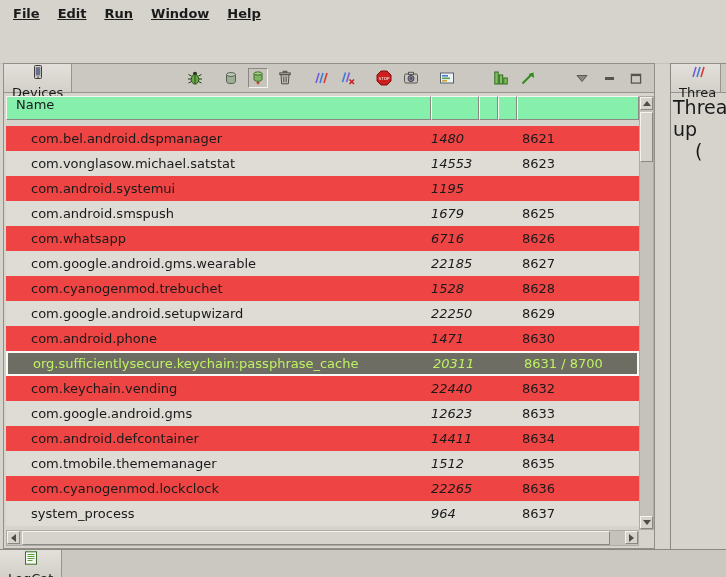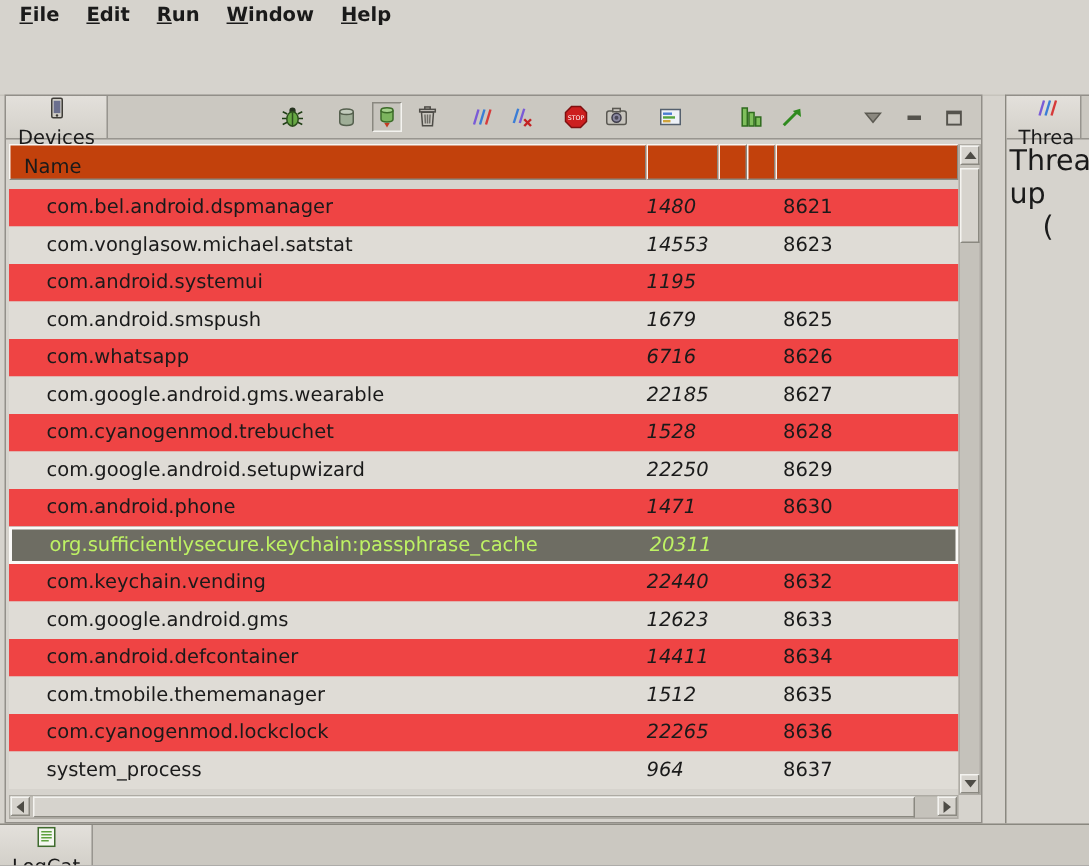--- a/index.html
+++ b/index.html
@@ -3,21 +3,21 @@
 <meta charset="utf-8">
 <style>
   html,body{margin:0;padding:0;background:#888;}
   #window{
     position:relative;width:726px;height:577px;overflow:hidden;
     background:#d6d3cd;
     font-family:"DejaVu Sans","Liberation Sans",sans-serif;
     font-size:13px;color:#1a1a1a;
   }
   
-  .menubar{position:absolute;top:0;left:0;right:0;height:27px;display:flex;align-items:flex-start;padding-left:4px;}
+  .menubar{position:absolute;top:0;left:0;right:0;height:27px;display:flex;align-items:center;padding-left:4px;text-decoration:underline;}
   .menu-item{padding:3px 9px;font-weight:bold;cursor:default;}
   .menu-item u{text-decoration:underline;}
   
   .toolbar-strip{position:absolute;top:27px;left:0;right:0;height:36px;border-bottom:1px solid #c6c3bc;}
   
   .main{position:absolute;top:63px;left:0;right:0;height:486px;}
   .left-panel{position:absolute;left:3px;top:0;width:652px;height:100%;border:1px solid #928f89;background:#d6d3cd;box-sizing:border-box;}
   .right-panel{position:absolute;left:670px;top:0;width:56px;height:100%;border-left:1px solid #8a8880;border-top:1px solid #928f89;background:#d6d3cd;box-sizing:border-box;overflow:hidden;}
   
   .tabbar{position:absolute;top:0;left:0;right:0;height:29px;background:#cbc8c1;border-bottom:1px solid #98958f;display:flex;align-items:center;box-sizing:border-box;}
@@ -27,21 +27,21 @@
   .tb{display:flex;align-items:center;margin-left:auto;padding-right:8px;}
   .ic{width:20px;height:20px;display:flex;align-items:center;justify-content:center;margin-left:7px;border:1px solid transparent;box-sizing:border-box;}
   .ic.pressed{border-color:#8a8880 #f4f3f0 #f4f3f0 #8a8880;background:#c7c4bd;}
   .gap{margin-left:16px;}
   .biggap{margin-left:34px;}
   .i16{width:16px;height:16px;display:block;}
   .i12{width:12px;height:11px;display:block;}
   .min-bar{width:9px;height:3px;background:#55534d;}
   
   .col-header{position:absolute;top:32px;left:2px;width:633px;height:24px;display:flex;}
-  .hc{box-sizing:border-box;background:#c2410c;border-top:1px solid #f6f5f2;border-left:1px solid #f6f5f2;border-right:1px solid #8a8880;border-bottom:1px solid #8a8880;display:flex;align-items:flex-end;}
+  .hc{box-sizing:border-box;background:#86efac;border-top:1px solid #f6f5f2;border-left:1px solid #f6f5f2;border-right:1px solid #8a8880;border-bottom:1px solid #8a8880;display:flex;align-items:flex-start;}
   .c-name{width:425px;}
   .c-pid{width:48px;}
   .c-s1{width:19px;}
   .c-s2{width:19px;}
   .c-port{flex:1;min-width:0;}
   .hc.c-name{padding-left:9px;}
   .rows{position:absolute;top:62px;left:2px;width:633px;}
   .row{display:flex;height:25px;line-height:25px;box-sizing:border-box;}
   .row.even{background:#ef4444;}
   .row.odd{background:#dfdcd6;}
@@ -280,20 +280,21 @@
           <div class="cell c-pid">1471</div>
           <div class="cell c-s1"></div>
           <div class="cell c-s2"></div>
           <div class="cell c-port">8630</div>
         </div>
           <div class="row selected">
           <div class="cell c-name">org.sufficientlysecure.keychain:passphrase_cache</div>
           <div class="cell c-pid">20311</div>
           <div class="cell c-s1"></div>
           <div class="cell c-s2"></div>
+          <div class="cell c-port">8631 / 8700</div>
         </div>
           <div class="row even">
           <div class="cell c-name">com.keychain.vending</div>
           <div class="cell c-pid">22440</div>
           <div class="cell c-s1"></div>
           <div class="cell c-s2"></div>
           <div class="cell c-port">8632</div>
         </div>
           <div class="row odd">
           <div class="cell c-name">com.google.android.gms</div>

